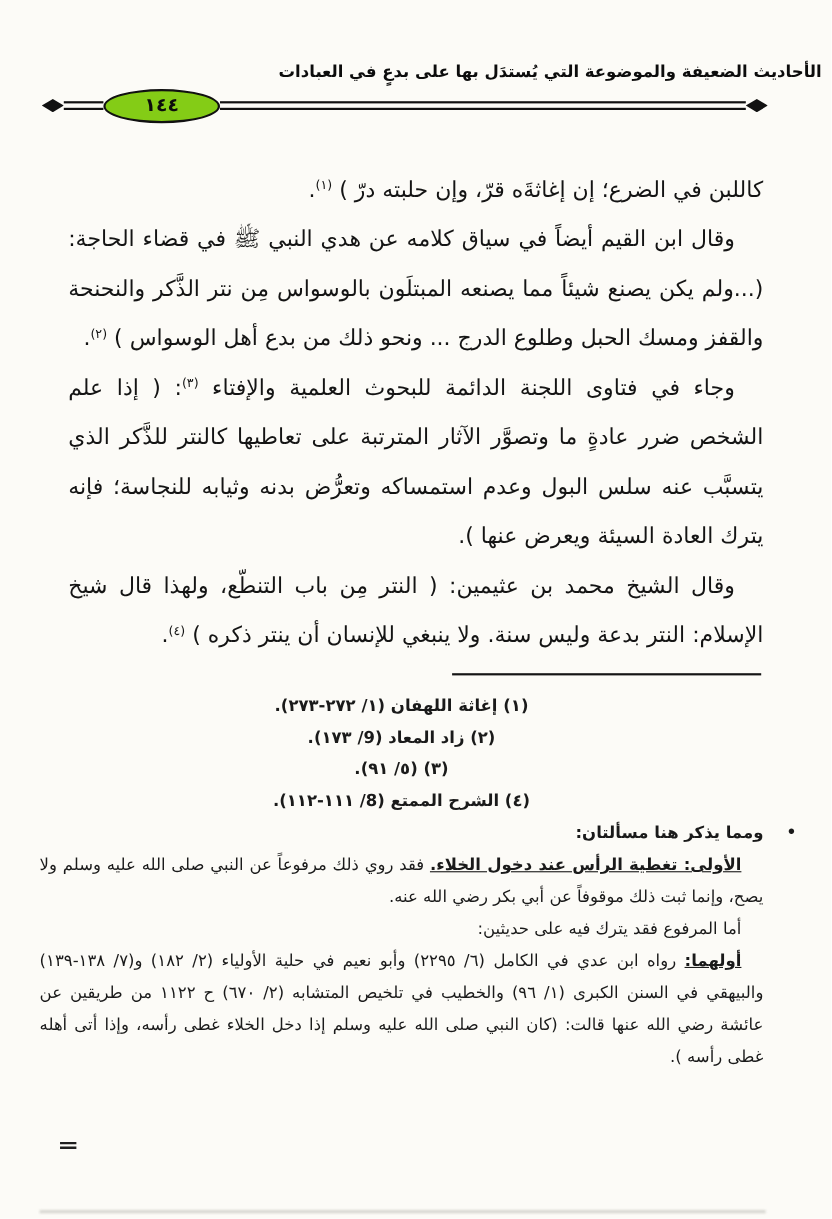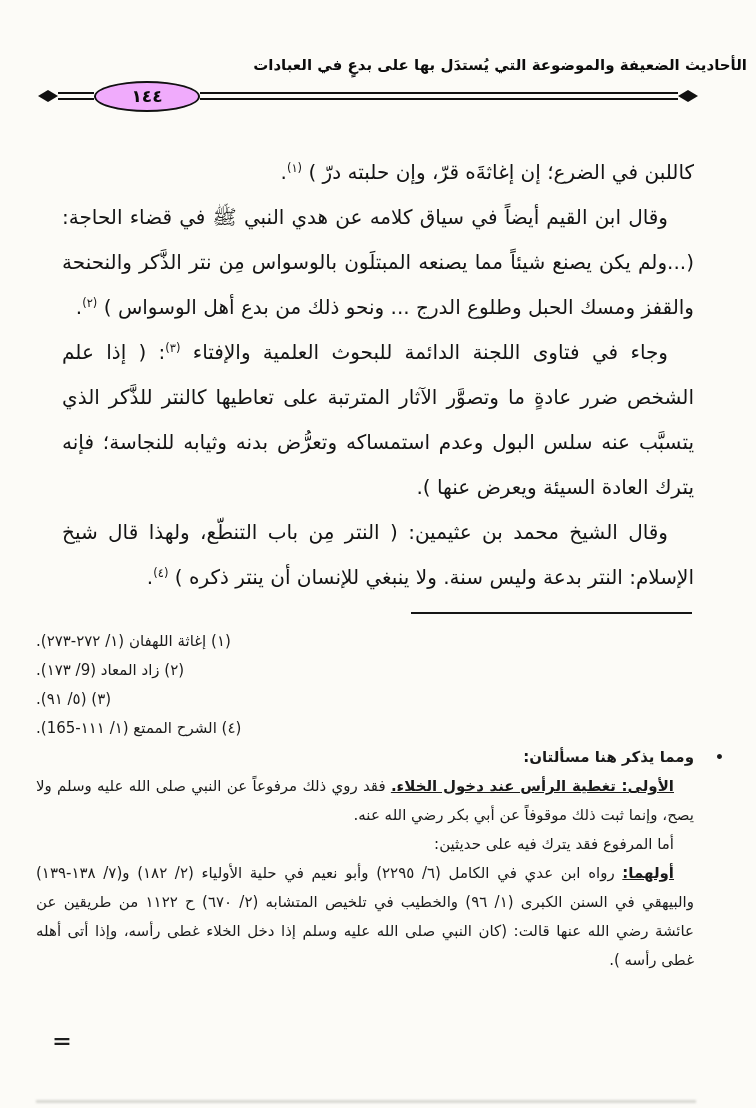--- a/index.html
+++ b/index.html
@@ -58,21 +58,21 @@
     width: 106px;
     height: 31px;
     border: 2px solid #111;
     border-radius: 50%;
     display: flex;
     align-items: center;
     justify-content: center;
     font-size: 17px;
     font-weight: bold;
     color: #0c0c0c;
-    background: #f0abfc;
+    background: #84cc16;
   }
 
   
   .body-text {
     position: absolute;
     top: 150px;
     right: 62px;
     left: 62px;
     max-height: 458px;
     overflow: hidden;
@@ -102,21 +102,21 @@
     position: absolute;
     top: 627px;
     right: 62px;
     left: 36px;
     font-size: 15px;
     line-height: 29px;
     text-align: justify;
     color: #1a1a1a;
   }
   .footnotes p { margin: 0; }
-  .fn-ref { text-align: left; }
+  .fn-ref { text-align: center; font-weight: bold; }
   .fn-bullet-line {
     font-weight: bold;
     position: relative;
     text-align: right;
   }
   .fn-bullet-line .dot {
     position: absolute;
     right: -30px;
     top: 0;
     font-size: 14px;
@@ -168,21 +168,21 @@
     <p class="ind"><span>وجاء في فتاوى اللجنة الدائمة للبحوث العلمية والإفتاء </span><sup class="fn-mark">(٣)</sup><span>: ( إذا علم الشخص ضرر عادةٍ ما وتصوَّر الآثار المترتبة على تعاطيها كالنتر للذَّكر الذي يتسبَّب عنه سلس البول وعدم استمساكه وتعرُّض بدنه وثيابه للنجاسة؛ فإنه يترك العادة السيئة ويعرض عنها ).</span></p>
     <p class="ind"><span>وقال الشيخ محمد بن عثيمين: ( النتر مِن باب التنطّع، ولهذا قال شيخ الإسلام: النتر بدعة وليس سنة. ولا ينبغي للإنسان أن ينتر ذكره ) </span><sup class="fn-mark">(٤)</sup><span>.</span></p>
   </main>
 
   <div class="fn-divider"></div>
 
   <section class="footnotes">
     <p class="fn-ref">(١) إغاثة اللهفان (١/ ٢٧٢-٢٧٣).</p>
     <p class="fn-ref">(٢) زاد المعاد (9/ ١٧٣).</p>
     <p class="fn-ref">(٣) (٥/ ٩١).</p>
-    <p class="fn-ref">(٤) الشرح الممتع (١/ ١١١-165).</p>
+    <p class="fn-ref">(٤) الشرح الممتع (8/ ١١١-١١٢).</p>
 
     <p class="fn-bullet-line"><span class="dot">•</span><span>ومما يذكر هنا مسألتان:</span></p>
 
     <p class="fn-ind"><span class="bold-lead">الأولى: تغطية الرأس عند دخول الخلاء.</span><span> فقد روي ذلك مرفوعاً عن النبي صلى الله عليه وسلم ولا يصح، وإنما ثبت ذلك موقوفاً عن أبي بكر رضي الله عنه.</span></p>
 
     <p class="fn-ind">أما المرفوع فقد يترك فيه على حديثين:</p>
 
     <p class="fn-ind"><span class="bold-lead">أولهما:</span><span> رواه ابن عدي في الكامل (٦/ ٢٢٩٥) وأبو نعيم في حلية الأولياء (٢/ ١٨٢) و(٧/ ١٣٨-١٣٩) والبيهقي في السنن الكبرى (١/ ٩٦) والخطيب في تلخيص المتشابه (٢/ ٦٧٠) ح ١١٢٢ من طريقين عن عائشة رضي الله عنها قالت: (كان النبي صلى الله عليه وسلم إذا دخل الخلاء غطى رأسه، وإذا أتى أهله غطى رأسه ).</span></p>
 
   </section>

